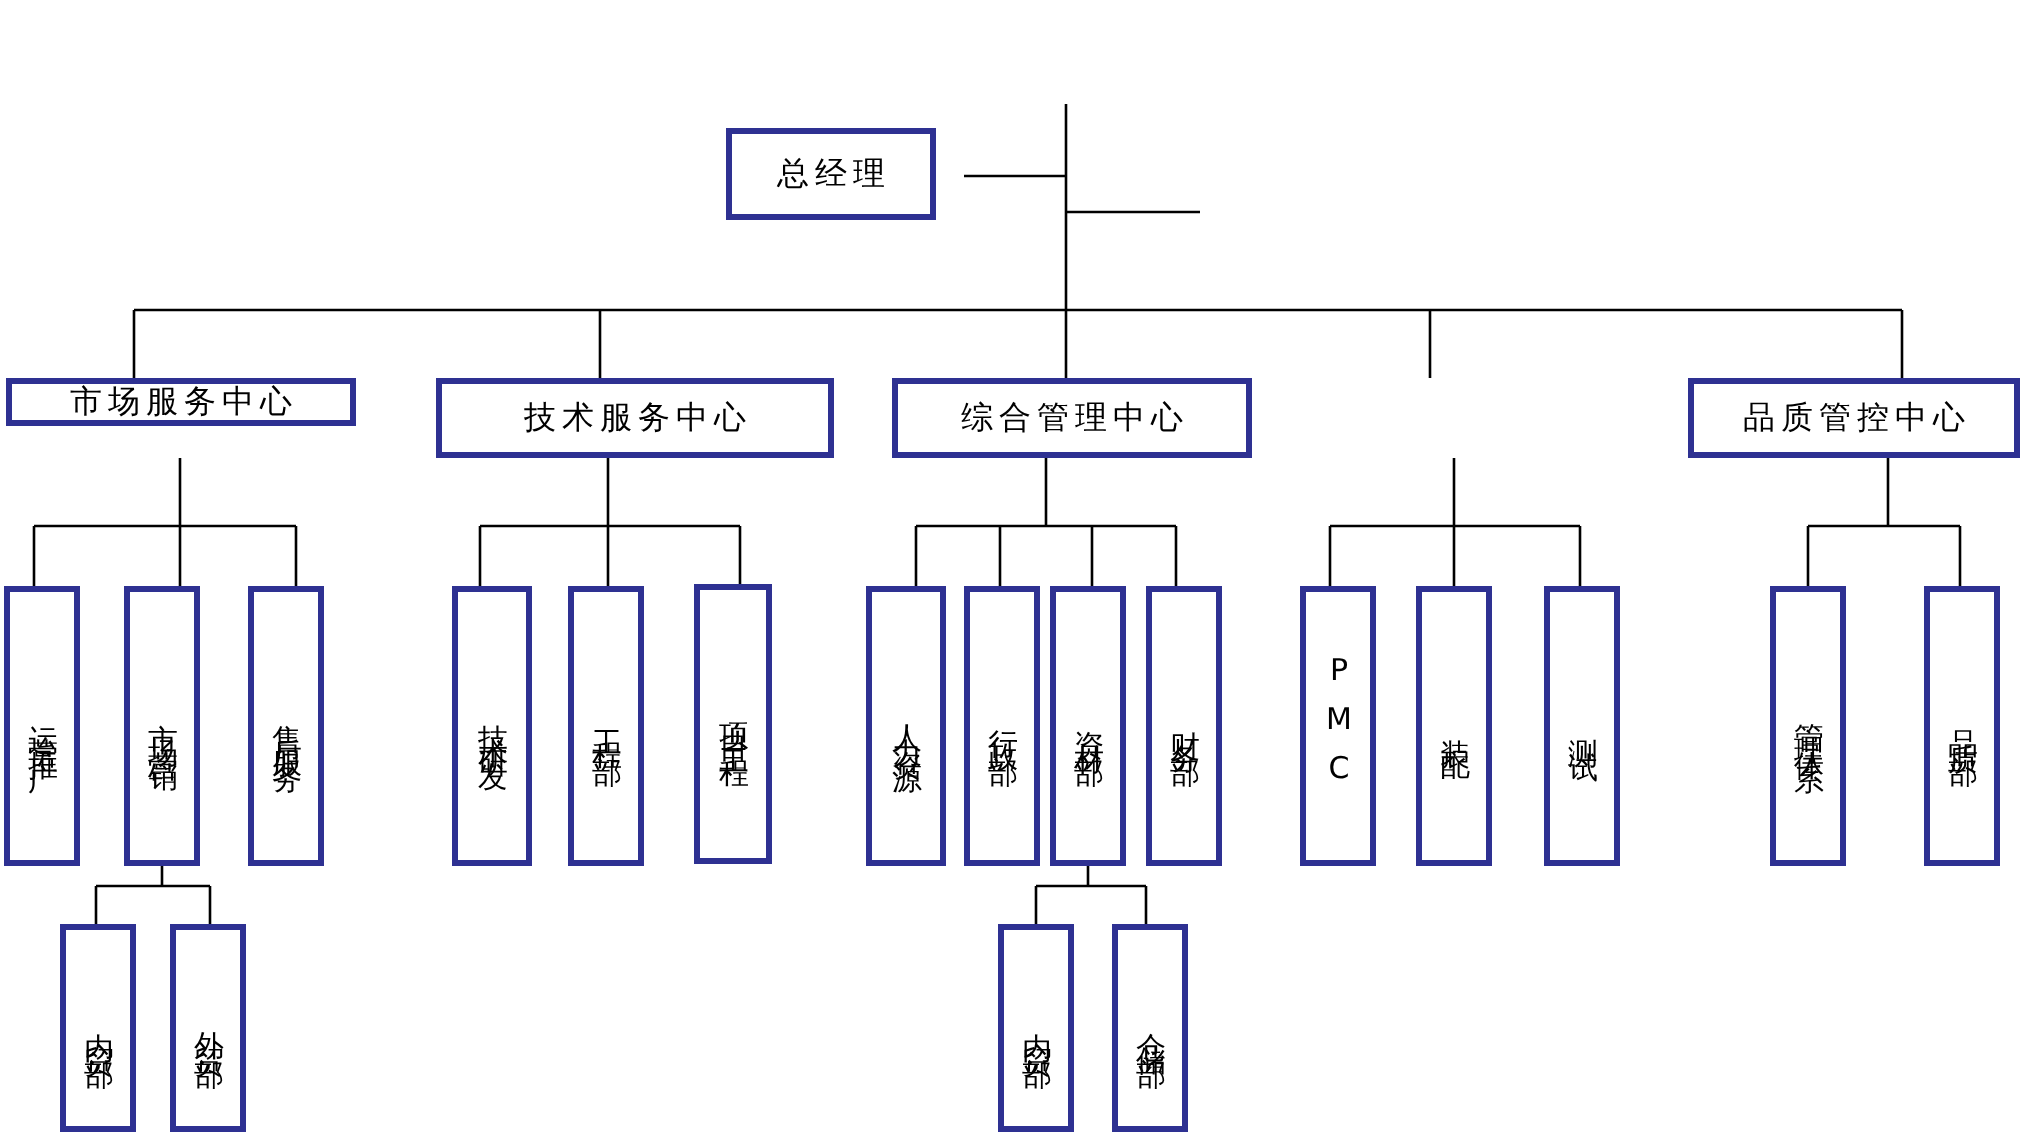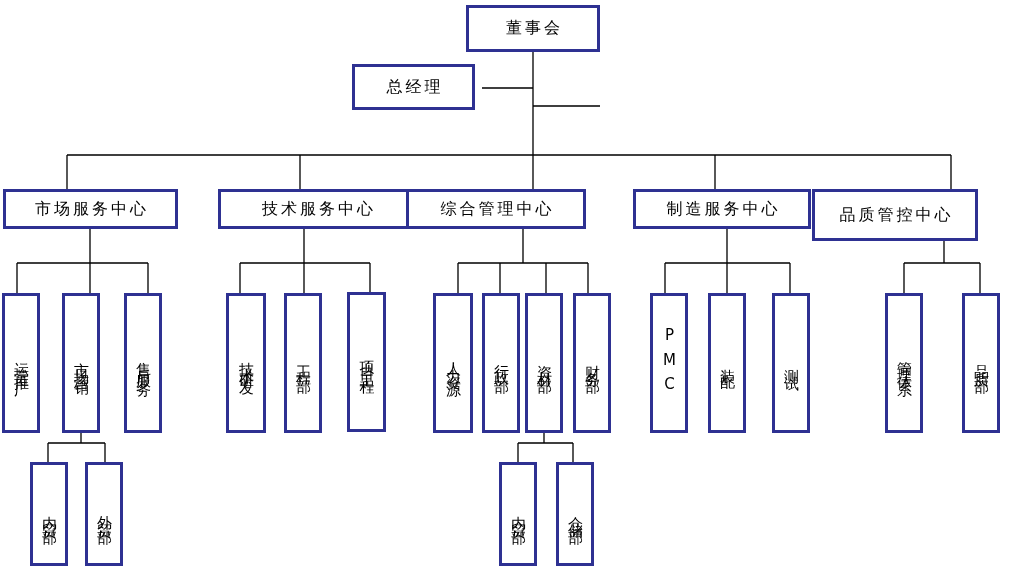--- a/index.html
+++ b/index.html
@@ -55,40 +55,34 @@
       M67 155 V189  M300 155 V189  M533 155 V189  M715 155 V189  M951 155 V189
       M90 229 V293  M17 263 H148  M17 263 V293  M148 263 V293
       M81 433 V443  M48 443 H105  M48 443 V462  M105 443 V462
       M304 229 V293  M240 263 H370  M240 263 V293  M370 263 V293
       M523 229 V263  M458 263 H588  M458 263 V293  M500 263 V293  M546 263 V293  M588 263 V293
       M544 433 V443  M518 443 H573  M518 443 V462  M573 443 V462
       M727 229 V293  M665 263 H790  M665 263 V293  M790 263 V293
       M944 229 V263  M904 263 H980  M904 263 V293  M980 263 V293"></path>
   </svg>
 
-  <div class="node h" style="left:466px;top:5px;width:134px;height:47px">
-    <span>董事会</span>
-  </div>
-  <div class="node h" style="left:352px;top:64px;width:123px;height:46px">
+  <div class="node h" style="left:363px;top:64px;width:105px;height:46px">
     <span>总经理</span>
   </div>
 
-  <div class="node h" style="left:3px;top:189px;width:175px;height:40px">
+  <div class="node h" style="left:3px;top:189px;width:175px;height:24px">
     <span>市场服务中心</span>
   </div>
   <div class="node h" style="left:218px;top:189px;width:199px;height:40px">
     <span>技术服务中心</span>
   </div>
-  <div class="node h" style="left:406px;top:189px;width:180px;height:40px">
+  <div class="node h" style="left:446px;top:189px;width:180px;height:40px">
     <span>综合管理中心</span>
   </div>
-  <div class="node h" style="left:633px;top:189px;width:178px;height:40px">
-    <span>制造服务中心</span>
-  </div>
-  <div class="node h" style="left:812px;top:189px;width:166px;height:52px">
+  <div class="node h" style="left:844px;top:189px;width:166px;height:40px">
     <span>品质管控中心</span>
   </div>
 
   <div class="node v" style="left:2px;top:293px;width:38px;height:140px">
     <span>运营推广</span>
   </div>
   <div class="node v" style="left:62px;top:293px;width:38px;height:140px">
     <span>市场营销</span>
   </div>
   <div class="node v" style="left:124px;top:293px;width:38px;height:140px">

